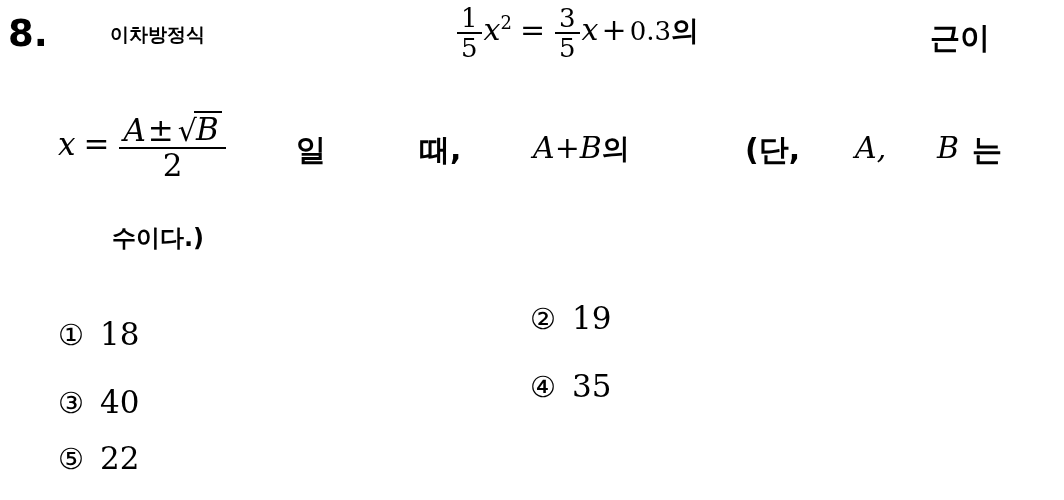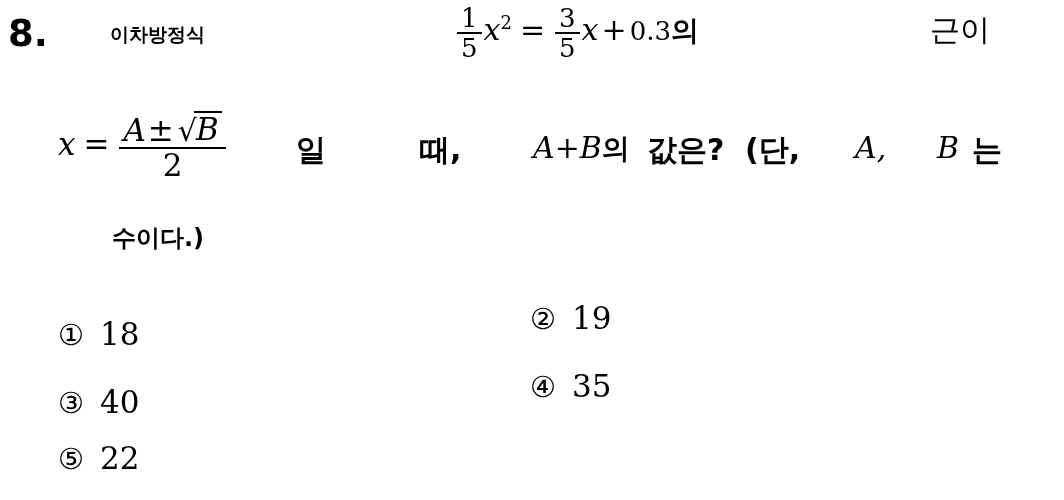--- a/index.html
+++ b/index.html
@@ -79,23 +79,23 @@
     position: absolute;
     left: 455px;
     top: 2px;
     font-size: 30px;
     white-space: nowrap;
   }
   .eqbox1 .frac { font-size: 26px; }
   .l1-word2 {
     position: absolute;
     left: 930px;
-    top: 8px;
-    font-family: "DejaVu Sans", sans-serif;
-    font-weight: normal;
+    top: 16px;
+    font-family: "DejaVu Sans", sans-serif;
+    font-weight: bold;
     font-size: 30px;
   }
 
   
   .line2 {
     position: absolute;
     left: 0;
     top: 100px;
     width: 1064px;
     height: 96px;
@@ -257,21 +257,20 @@
       </span>
     </span>
 
     <span class="l2-t1">일</span>
     <span class="l2-t2">때,</span>
 
     <span class="l2-ab">
       <span class="math">A+B</span><span class="kor" style="font-size:28px;">의</span>
     </span>
 
-    <span class="l2-t3">값은?</span>
     <span class="l2-t4">(단,</span>
     <span class="l2-a math">A,</span>
     <span class="l2-b math">B</span>
     <span class="l2-t5">는</span>
   </div>
 
   <div class="line3">수이다.)</div>
 
   <div class="choices">
 

